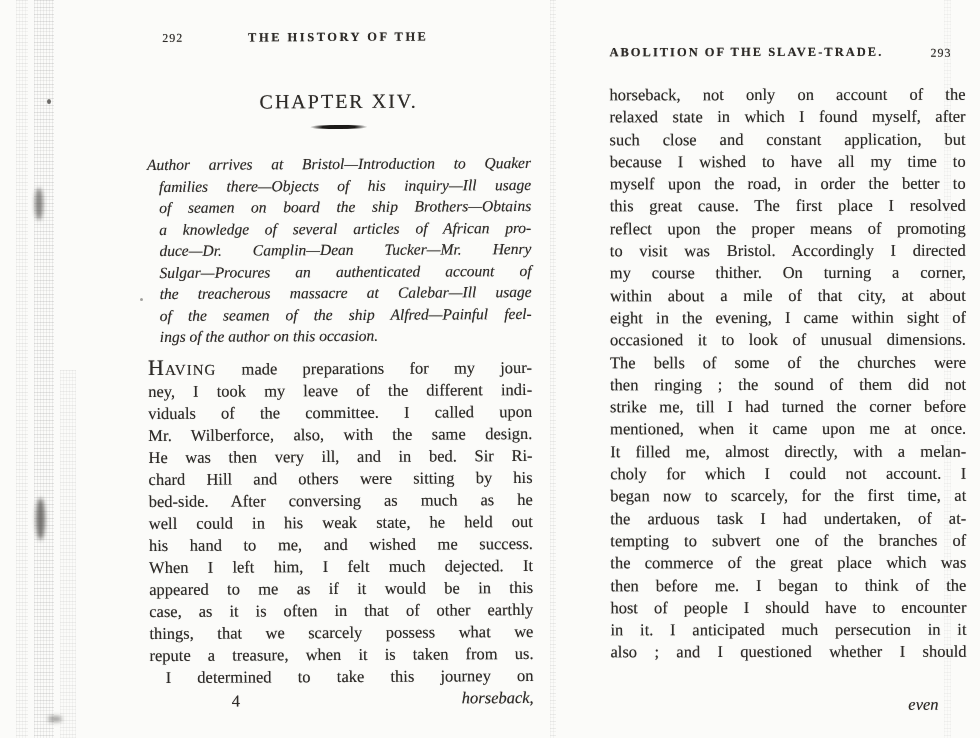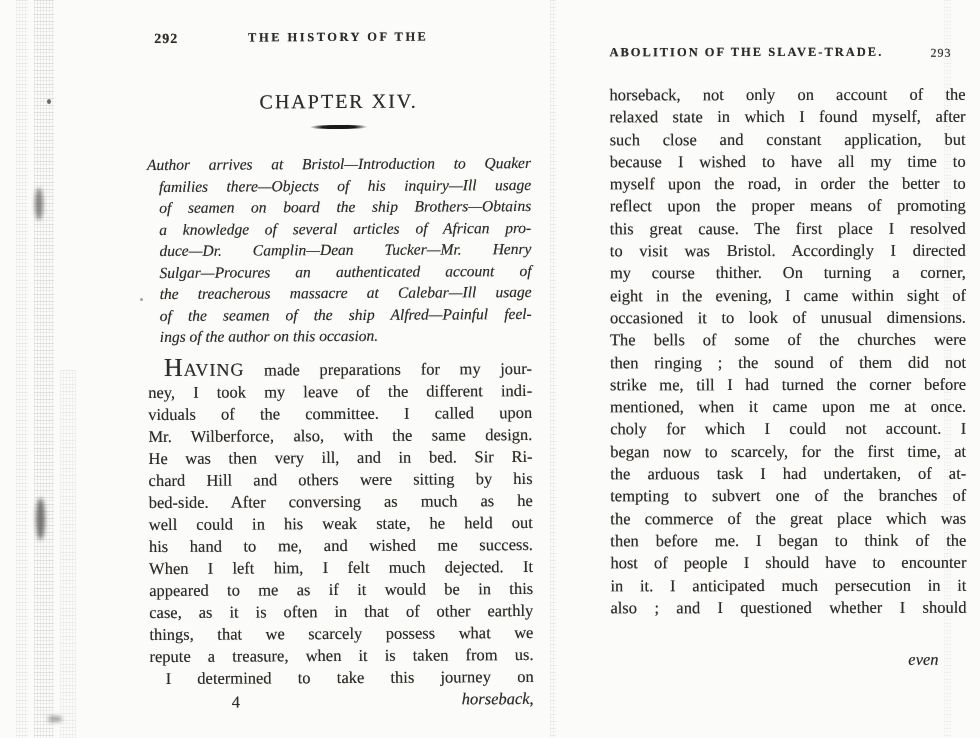--- a/index.html
+++ b/index.html
@@ -9,37 +9,37 @@
     font-family:"Liberation Serif","DejaVu Serif",serif;
     color:#2e2b28;
   }
   .page{position:absolute;}
   .ink{ text-shadow:0 0 0.7px rgba(46,43,40,0.55); }
 
   
   #left-page{ left:148px; top:28px; width:384px; transform:rotate(-0.3deg); }
   .pg-header{ position:relative; height:18px; font-size:12.5px; letter-spacing:2.5px;
               font-weight:bold; }
-  #left-page .pg-header .pgnum{ position:absolute; left:8px; top:2px; letter-spacing:1px; font-size:14px; font-weight:bold;}
+  #left-page .pg-header .pgnum{ position:absolute; left:16px; top:2px; letter-spacing:1px; font-size:12px; font-weight:normal;}
   #left-page .pg-header .running{ display:block; text-align:center; padding-top:2px; }
   .chapter{ margin:44px 0 0 0; text-align:center; font-size:20px; font-weight:500;
             letter-spacing:2px; }
   .ornament{ margin:12px auto 0 auto; width:74px; height:4px;
      background:
        radial-gradient(ellipse 50% 100% at 50% 50%, #1c1a18 0%, #1c1a18 45%, rgba(28,26,24,0) 78%);
   }
   .summary{ margin-top:24px; font-style:italic; font-size:15.5px; line-height:21.5px;
             padding-left:12px; }
   .summary .sline{ text-align:justify; text-align-last:justify; }
   .summary .sline:first-child{ margin-left:-12px; }
   .summary .sline:last-child{ text-align-last:left; }
 
   .bodyblock{ margin-top:9px; font-size:16.5px; line-height:22px; }
   .bline{ text-align:justify; text-align-last:justify; }
-  .lead{ font-variant:small-caps; font-size:26px; letter-spacing:1px;margin-left:16px; }
+  .lead{ font-variant:small-caps; font-size:22px; letter-spacing:1px; }
   .indent1{ text-indent:16px; }
   .pagefoot{ position:relative; margin-top:1px; height:22px; font-size:16.5px; }
   .signature{ position:absolute; left:82px; top:2px; }
   .catchword{ position:absolute; right:0; top:0;font-style:italic; }
 
   
   #right-page{ left:610px; top:45px; width:356px; transform:rotate(-0.1deg); }
   #right-page .pg-header{ text-align:left; font-size:12.5px; }
   #right-page .pg-header .running{ letter-spacing:2px; }
   #right-page .pg-header .pgnum{ position:absolute; right:14px; top:1px; letter-spacing:1px;
@@ -137,30 +137,32 @@
     <span class="running">ABOLITION OF THE SLAVE-TRADE.</span>
     <span class="pgnum">293</span>
   </div>
 
   <div class="bodyblock">
       <div class="bline">horseback, not only on account of the</div>
       <div class="bline">relaxed state in which I found myself, after</div>
       <div class="bline">such close and constant application, but</div>
       <div class="bline">because I wished to have all my time to</div>
       <div class="bline">myself upon the road, in order the better to</div>
+      <div class="bline">this great cause. The first place I resolved</div>
       <div class="bline">reflect upon the proper means of promoting</div>
-      <div class="bline">this great cause. The first place I resolved</div>
       <div class="bline">to visit was Bristol. Accordingly I directed</div>
       <div class="bline">my course thither. On turning a corner,</div>
+      <div class="bline">within about a mile of that city, at about</div>
       <div class="bline">eight in the evening, I came within sight of</div>
       <div class="bline">occasioned it to look of unusual dimensions.</div>
       <div class="bline">The bells of some of the churches were</div>
       <div class="bline">then ringing ; the sound of them did not</div>
       <div class="bline">strike me, till I had turned the corner before</div>
       <div class="bline">mentioned, when it came upon me at once.</div>
+      <div class="bline">It filled me, almost directly, with a melan-</div>
       <div class="bline">choly for which I could not account. I</div>
       <div class="bline">began now to scarcely, for the first time, at</div>
       <div class="bline">the arduous task I had undertaken, of at-</div>
       <div class="bline">tempting to subvert one of the branches of</div>
       <div class="bline">the commerce of the great place which was</div>
       <div class="bline">then before me. I began to think of the</div>
       <div class="bline">host of people I should have to encounter</div>
       <div class="bline">in it. I anticipated much persecution in it</div>
       <div class="bline">also ; and I questioned whether I should</div>
     </div>

